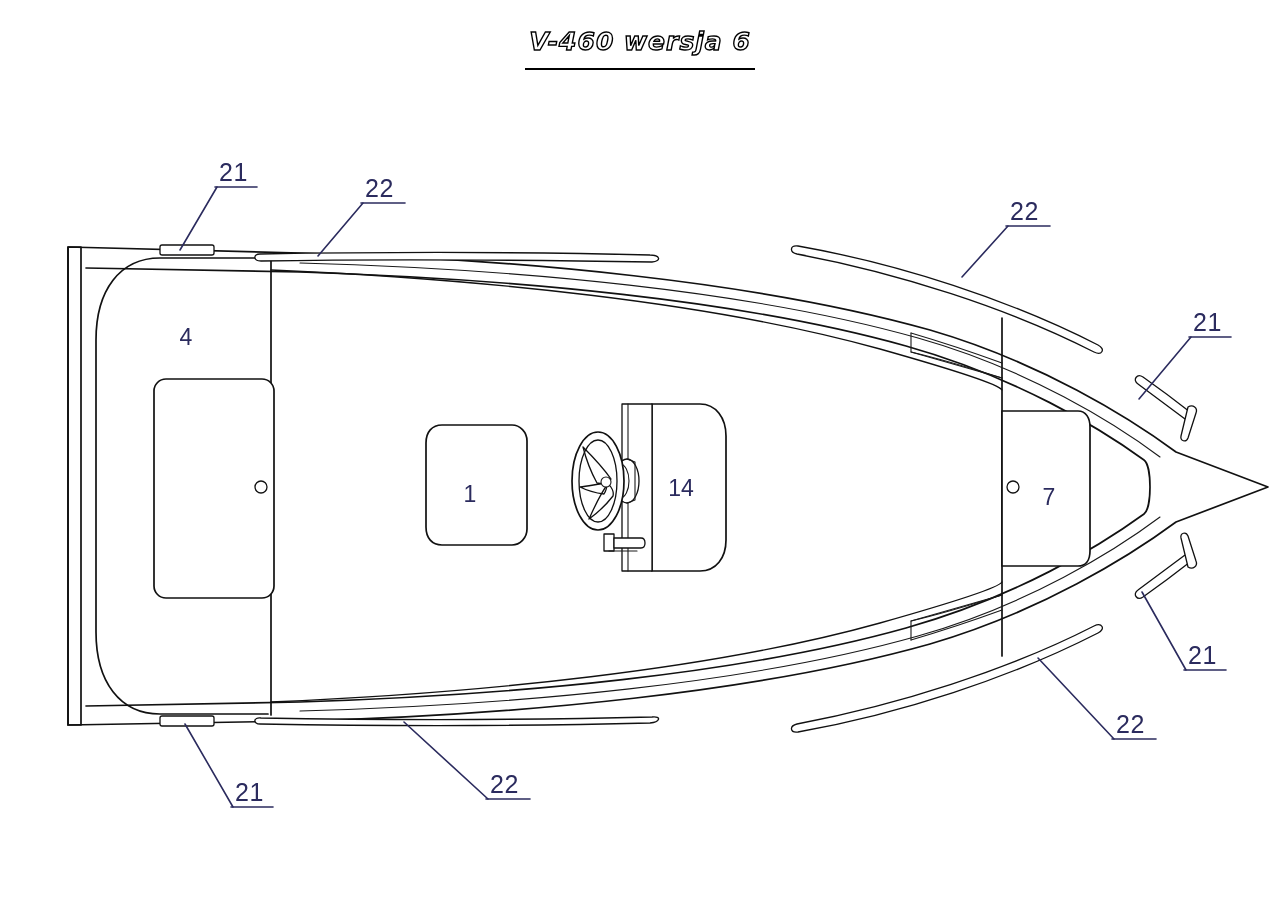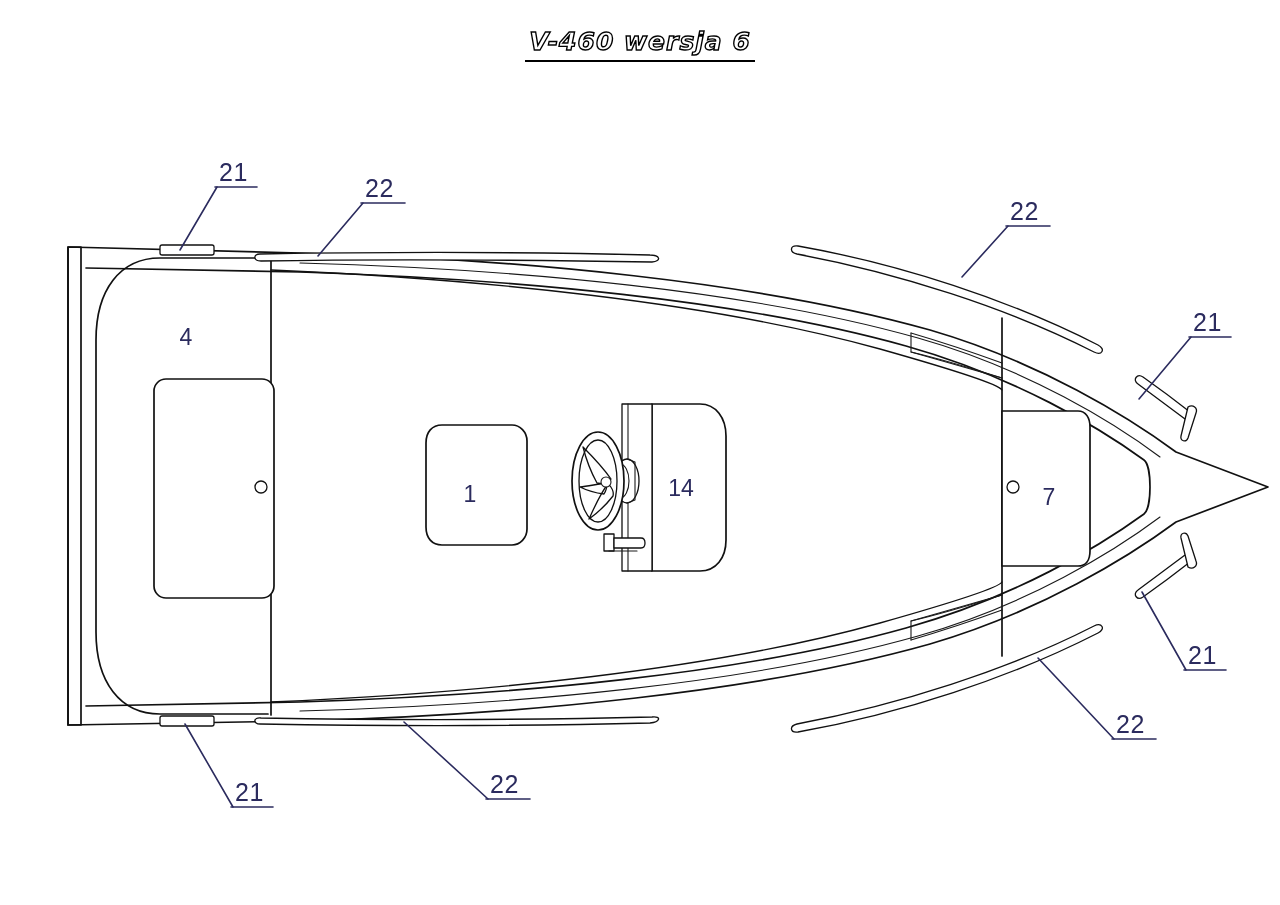--- a/index.html
+++ b/index.html
@@ -57,21 +57,21 @@
   }
   #title-text {
     display: inline-block;
     font-family: "DejaVu Sans", sans-serif;
     font-size: 25px;
     font-weight: bold;
     font-style: italic;
     color: #ffffff;
     letter-spacing: 1px;
     -webkit-text-stroke: 1.4px #000000;
-    padding: 0 4px 3px 4px;
+    padding: 0 4px 11px 4px;
     border-bottom: 2.2px solid #000000;
     line-height: 1.15;
   }
 </style>
 </head>
 <body>
 
 <div id="sheet">
 
   <div id="title-block">

